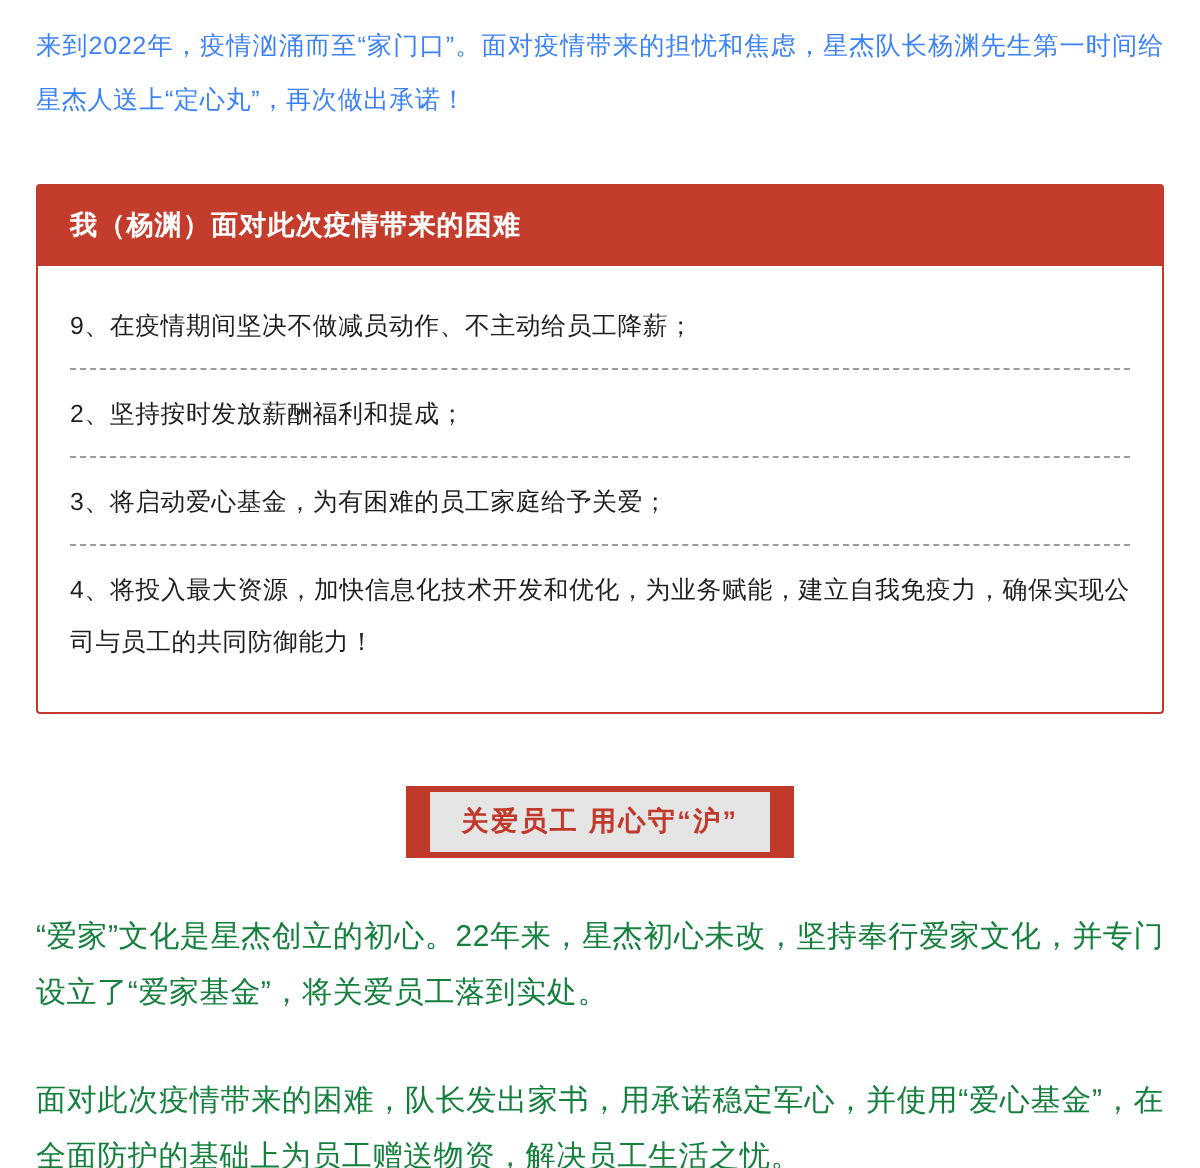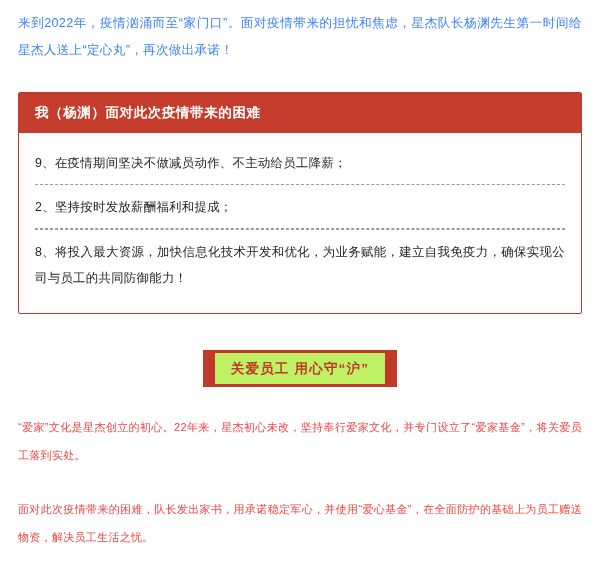--- a/index.html
+++ b/index.html
@@ -60,21 +60,21 @@
     border-top: 1px dashed #9a9a9a;
     margin: 0;
   }
   .banner-wrap {
     margin-top: 36px;
     text-align: center;
   }
   .banner {
     display: inline-block;
     position: relative;
-    background: #bef264;
+    background: #e5e5e5;
     border-top: 3px solid #c0392b;
     border-bottom: 3px solid #c0392b;
     padding: 6px 10px;
   }
   .banner::before,
   .banner::after {
     content: "";
     position: absolute;
     top: -3px;
     bottom: -3px;
@@ -86,43 +86,44 @@
   .banner-text {
     display: inline-block;
     font-size: 13.5px;
     font-weight: bold;
     color: #c0392b;
     letter-spacing: 1.2px;
     padding: 0 6px;
   }
   .para {
     margin-top: 26px;
-    font-size: 11px;
+    font-size: 15px;
     line-height: 28px;
-    color: #ef4444;
+    color: #15803d;
     text-align: justify;
     letter-spacing: 0.3px;
   }
 </style>
 </head>
 <body>
 
 <div class="page">
 
   <p class="intro">来到2022年，疫情汹涌而至“家门口”。面对疫情带来的担忧和焦虑，星杰队长杨渊先生第一时间给星杰人送上“定心丸”，再次做出承诺！</p>
 
   <div class="promise-box">
     <div class="promise-header">我（杨渊）面对此次疫情带来的困难</div>
     <div class="promise-body">
       <div class="promise-item">9、在疫情期间坚决不做减员动作、不主动给员工降薪；</div>
       <div class="dash-sep"></div>
       <div class="promise-item">2、坚持按时发放薪酬福利和提成；</div>
       <div class="dash-sep"></div>
+      <div class="promise-item">3、将启动爱心基金，为有困难的员工家庭给予关爱；</div>
       <div class="dash-sep"></div>
-      <div class="promise-item">8、将投入最大资源，加快信息化技术开发和优化，为业务赋能，建立自我免疫力，确保实现公司与员工的共同防御能力！</div>
+      <div class="promise-item">4、将投入最大资源，加快信息化技术开发和优化，为业务赋能，建立自我免疫力，确保实现公司与员工的共同防御能力！</div>
     </div>
   </div>
 
   <div class="banner-wrap">
     <div class="banner">
       <span class="banner-text">关爱员工 用心守“沪”</span>
     </div>
   </div>
 
   <p class="para">“爱家”文化是星杰创立的初心。22年来，星杰初心未改，坚持奉行爱家文化，并专门设立了“爱家基金”，将关爱员工落到实处。</p>

